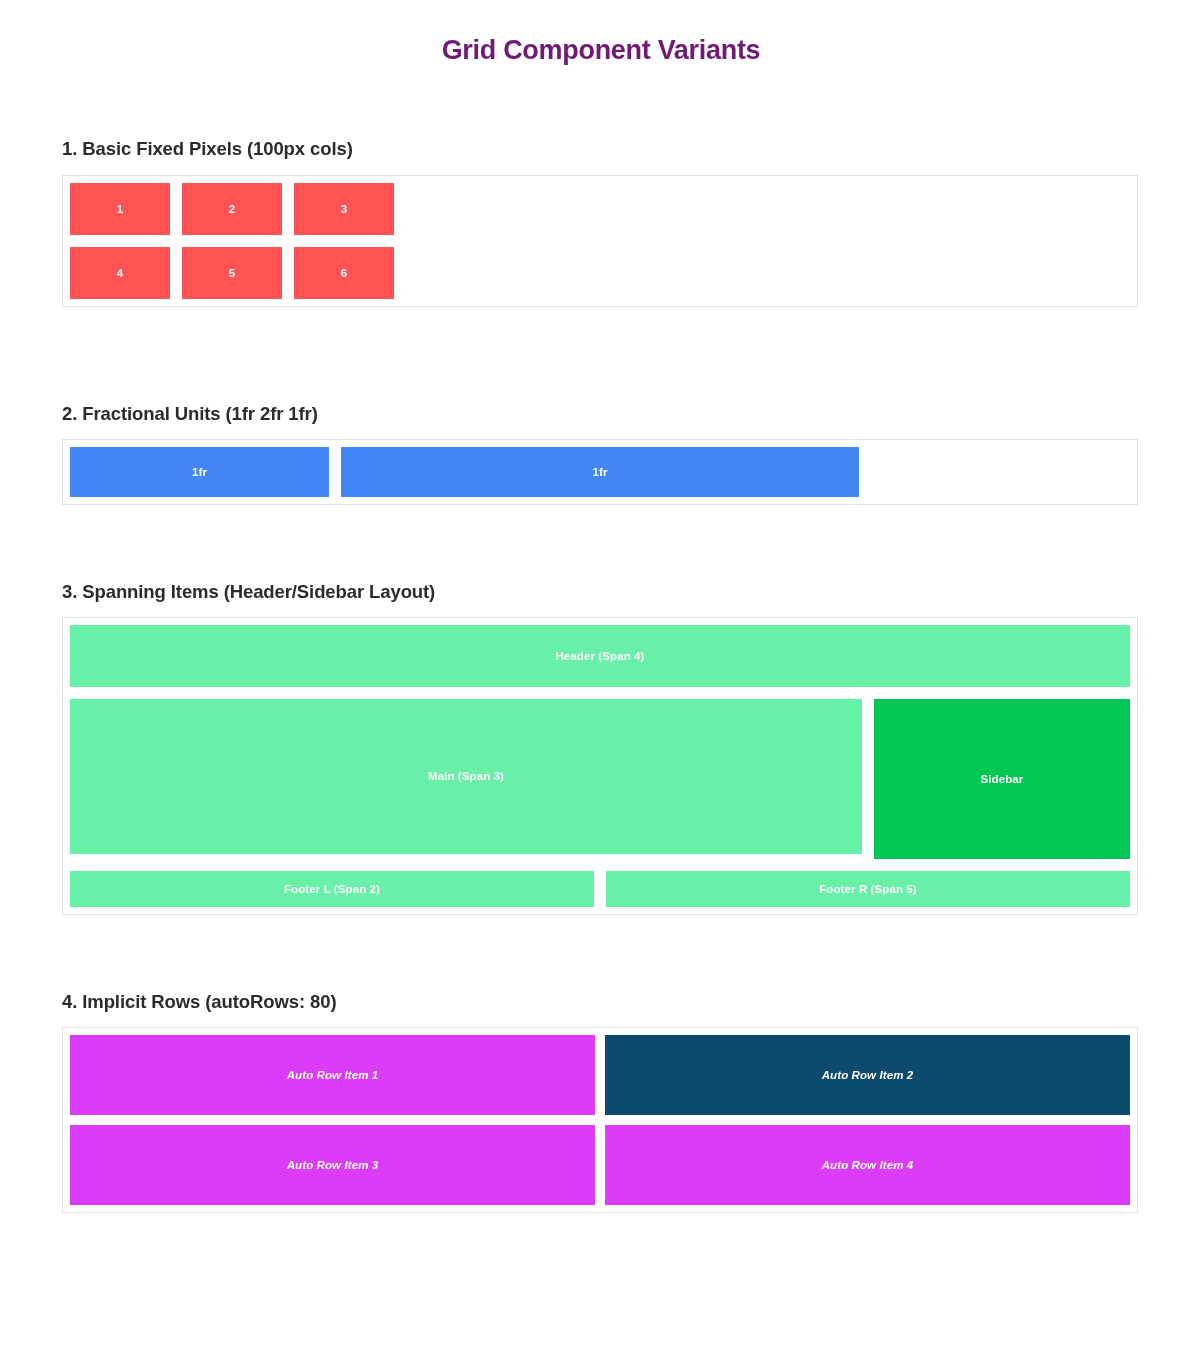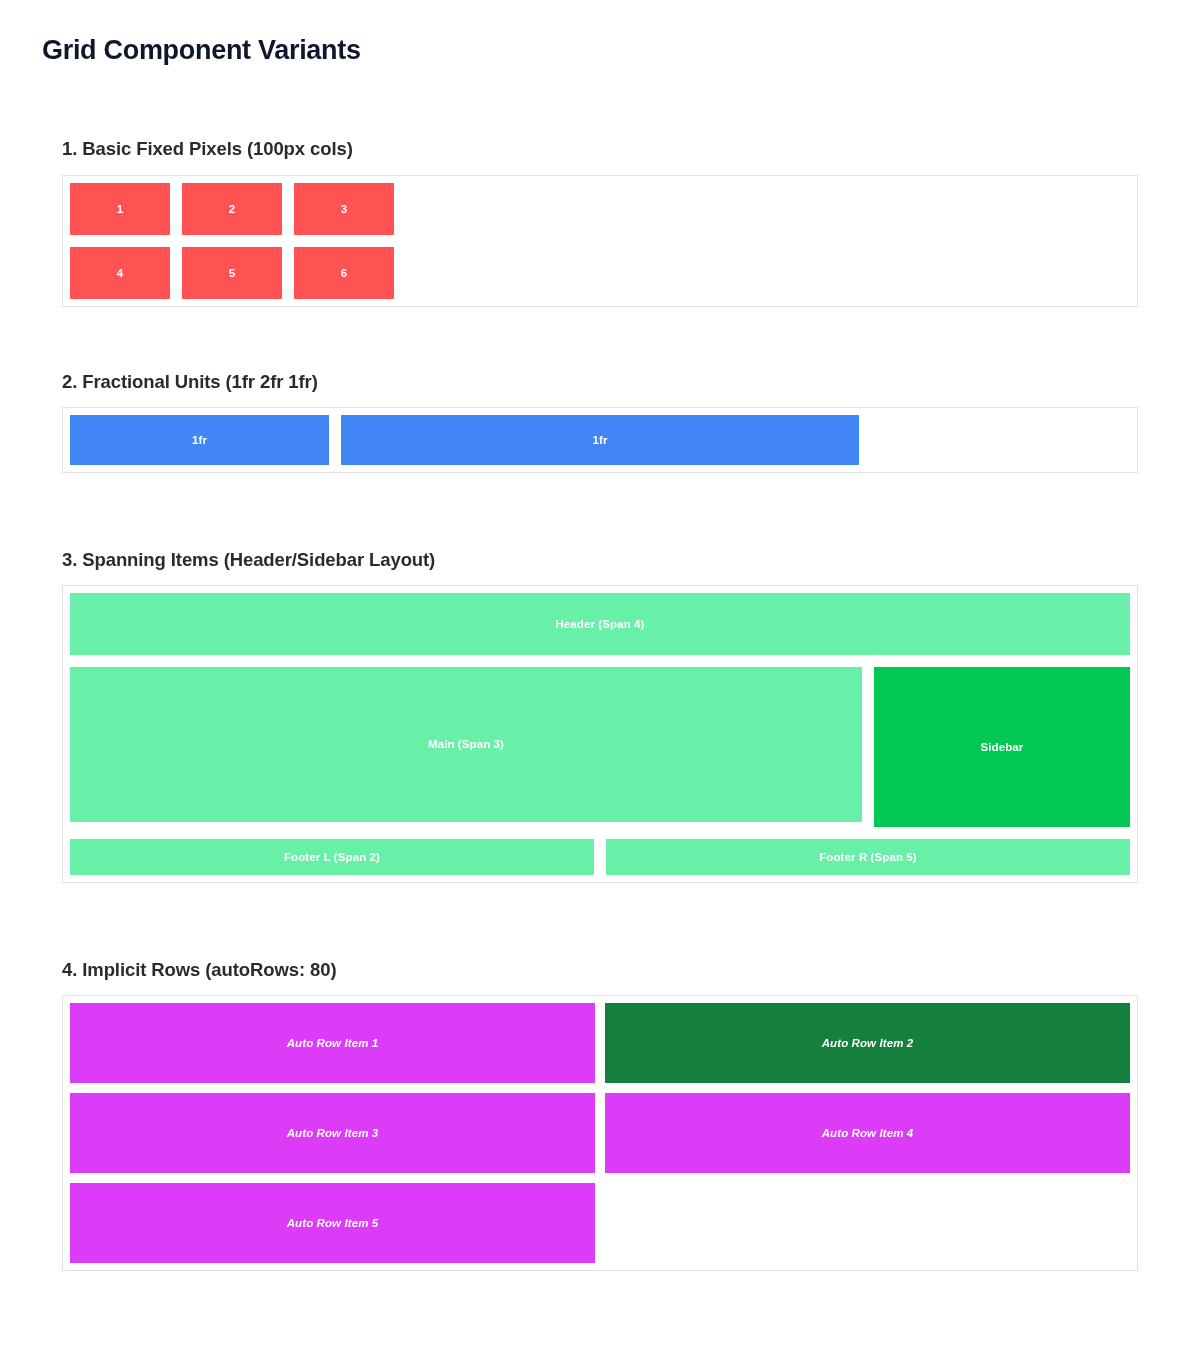--- a/index.html
+++ b/index.html
@@ -16,34 +16,35 @@
     overflow: hidden;
   }
 
   .page {
     padding: 34px 40px 0 40px;
   }
 
   .page-title {
     font-size: 27px;
     font-weight: bold;
-    color: #0f172a;
+    color: #701a75;
     letter-spacing: -0.3px;
     margin: 0 0 0 2px;
     padding: 0;
     line-height: 1.2;
+    text-align: center;
   }
 
   .section {
     margin-left: 22px;
     margin-right: 22px;
   }
 
   .section-1 { margin-top: 72px; }
-  .section-2 { margin-top: 64px; }
+  .section-2 { margin-top: 96px; }
   .section-3 { margin-top: 76px; }
   .section-4 { margin-top: 76px; }
 
   .section-title {
     font-size: 18.5px;
     font-weight: bold;
     color: #2b2b2b;
     letter-spacing: -0.1px;
     margin: 0 0 14px 0;
     line-height: 1.2;
@@ -166,21 +167,20 @@
         <div class="grid-item span-footer" style="background:#68EFA8">Footer R (Span 5)</div>
       </div>
     </div>
   </section>
 
   <section class="section section-4">
     <h2 class="section-title">4. Implicit Rows (autoRows: 80)</h2>
     <div class="grid-container">
       <div class="grid-auto">
         <div class="grid-item" style="background:#DC3BF7">Auto Row Item 1</div>
-        <div class="grid-item" style="background:#15803d">Auto Row Item 2</div>
+        <div class="grid-item" style="background:#0c4a6e">Auto Row Item 2</div>
         <div class="grid-item" style="background:#DC3BF7">Auto Row Item 3</div>
         <div class="grid-item" style="background:#DC3BF7">Auto Row Item 4</div>
-        <div class="grid-item" style="background:#DC3BF7">Auto Row Item 5</div>
       </div>
     </div>
   </section>
 
 </div>
 
 </body></html>

